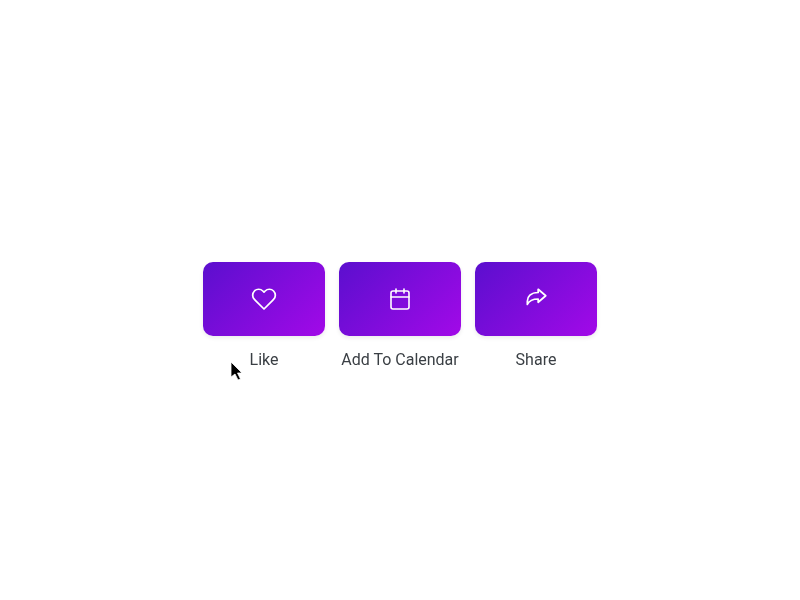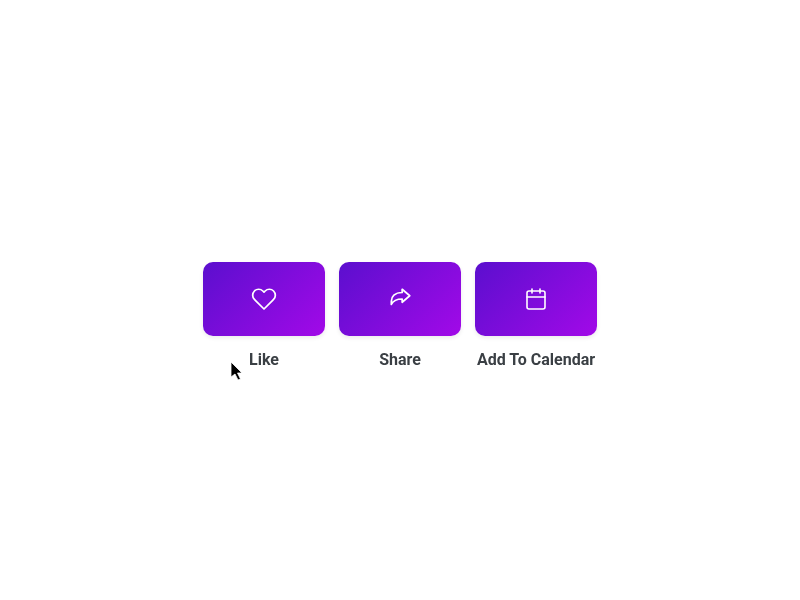--- a/index.html
+++ b/index.html
@@ -50,21 +50,21 @@
     .icon-wrap svg {
       stroke: #ffffff;
       stroke-width: 1.6;
       fill: none;
       stroke-linecap: round;
       stroke-linejoin: round;
     }
     .button-label {
       font-size: 16px;
       color: #3a3f44;
-      font-weight: 700;
+      font-weight: 400;
       text-align: right;
     }
     .cursor {
       position: absolute;
       left: 231px;
       top: 362px;
       pointer-events: none;
     }
   </style>
 </head>
@@ -80,41 +80,41 @@
         </svg>
       </span>
     </button>
     <span class="button-label">Like</span>
   </div>
 
 
   <div class="button-group">
     <button class="action-button">
       <span class="icon-wrap">
-        <svg viewBox="0 0 24 24" width="26" height="26">
-          <path d="M4 14c0-4 3-8 10-8V3l7 6-7 6v-3c-5 0-8 1-10 5v-3z"></path>
-        </svg>
-      </span>
-    </button>
-    <span class="button-label">Share</span>
-  </div>
-
-  <div class="button-group">
-    <button class="action-button">
-      <span class="icon-wrap">
         <svg viewBox="0 0 24 24" width="24" height="24">
           <rect x="3" y="4" width="18" height="18" rx="2" ry="2"></rect>
           <line x1="16" y1="2" x2="16" y2="6"></line>
           <line x1="8" y1="2" x2="8" y2="6"></line>
           <line x1="3" y1="10" x2="21" y2="10"></line>
         </svg>
       </span>
     </button>
     <span class="button-label">Add To Calendar</span>
   </div>
 
+  <div class="button-group">
+    <button class="action-button">
+      <span class="icon-wrap">
+        <svg viewBox="0 0 24 24" width="26" height="26">
+          <path d="M4 14c0-4 3-8 10-8V3l7 6-7 6v-3c-5 0-8 1-10 5v-3z"></path>
+        </svg>
+      </span>
+    </button>
+    <span class="button-label">Share</span>
+  </div>
+
 </div>
 
 <div class="cursor">
   <svg width="16" height="20" viewBox="0 0 16 20">
     <path d="M0 0 L0 15 L4 12 L7 18 L9.5 17 L6.5 11 L11 11 Z" fill="#000000" stroke="#ffffff" stroke-width="0.8"></path>
   </svg>
 </div>
 
 </body></html>

